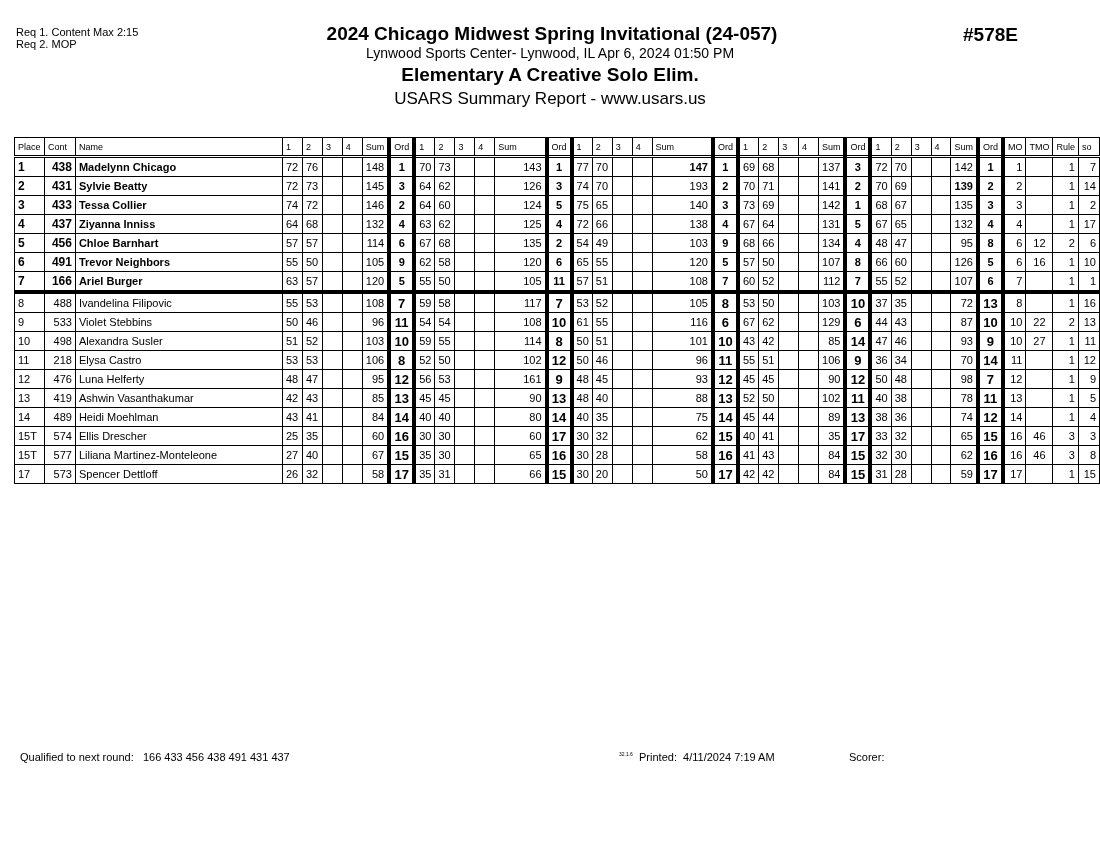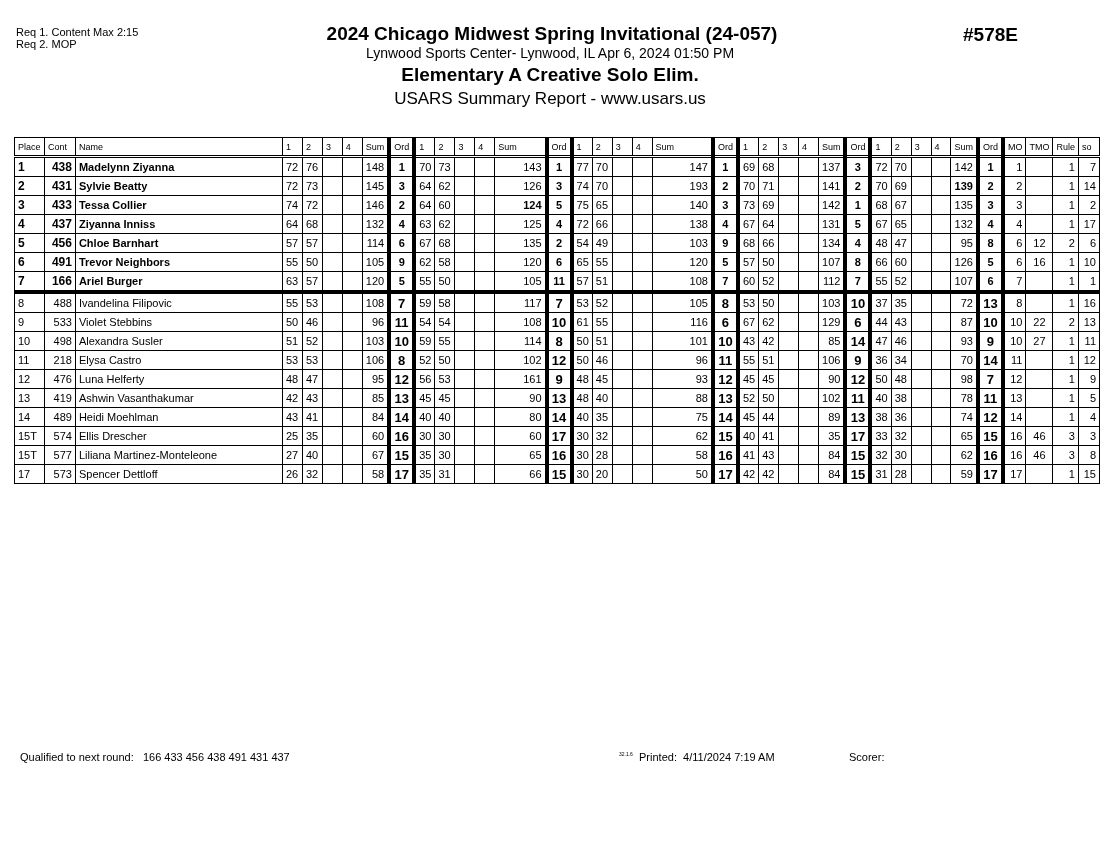--- a/index.html
+++ b/index.html
@@ -120,38 +120,38 @@
         <td>Sum</td>
         <td class="tl">Ord</td>
         <td class="tl">MO</td>
         <td>TMO</td>
         <td>Rule</td>
         <td>so</td>
       </tr>
       <tr class="top">
         <td class="pl">1</td>
         <td class="num ct">438</td>
-        <td>Madelynn Ziyanna</td>
+        <td>Madelynn Chicago</td>
         <td style="font-weight: normal;">72</td>
         <td style="font-weight: normal;">76</td>
         <td style="font-weight: normal;"></td>
         <td style="font-weight: normal;"></td>
         <td class="num" style="font-weight: normal;">148</td>
         <td class="ord tl">1</td>
         <td class="tl" style="font-weight: normal;">70</td>
         <td style="font-weight: normal;">73</td>
         <td style="font-weight: normal;"></td>
         <td style="font-weight: normal;"></td>
         <td class="num" style="font-weight: normal;">143</td>
         <td class="ord tl">1</td>
         <td class="tl" style="font-weight: normal;">77</td>
         <td style="font-weight: normal;">70</td>
         <td style="font-weight: normal;"></td>
         <td style="font-weight: normal;"></td>
-        <td class="num" style="font-weight: normal; padding-left: 37px;">147</td>
+        <td class="num" style="font-weight: bold; padding-left: 37px;">147</td>
         <td class="ord tl">1</td>
         <td class="tl" style="font-weight: normal;">69</td>
         <td style="font-weight: normal;">68</td>
         <td style="font-weight: normal;"></td>
         <td style="font-weight: normal;"></td>
         <td class="num" style="font-weight: normal;">137</td>
         <td class="ord tl">3</td>
         <td class="tl" style="font-weight: normal;">72</td>
         <td style="font-weight: normal;">70</td>
         <td style="font-weight: normal;"></td>
@@ -209,21 +209,21 @@
         <td style="font-weight: normal;">74</td>
         <td style="font-weight: normal;">72</td>
         <td style="font-weight: normal;"></td>
         <td style="font-weight: normal;"></td>
         <td class="num" style="font-weight: normal; text-align: center;">146</td>
         <td class="ord tl">2</td>
         <td class="tl" style="font-weight: normal;">64</td>
         <td style="font-weight: normal;">60</td>
         <td style="font-weight: normal;"></td>
         <td style="font-weight: normal;"></td>
-        <td class="num" style="font-weight: bold; padding-left: 28px;">124</td>
+        <td class="num" style="font-weight: normal; padding-left: 28px;">124</td>
         <td class="ord tl">5</td>
         <td class="tl" style="font-weight: normal;">75</td>
         <td style="font-weight: normal;">65</td>
         <td style="font-weight: normal;"></td>
         <td style="font-weight: normal;"></td>
         <td class="num" style="font-weight: normal;">140</td>
         <td class="ord tl">3</td>
         <td class="tl" style="font-weight: normal;">73</td>
         <td style="font-weight: normal;">69</td>
         <td style="font-weight: normal;"></td>

